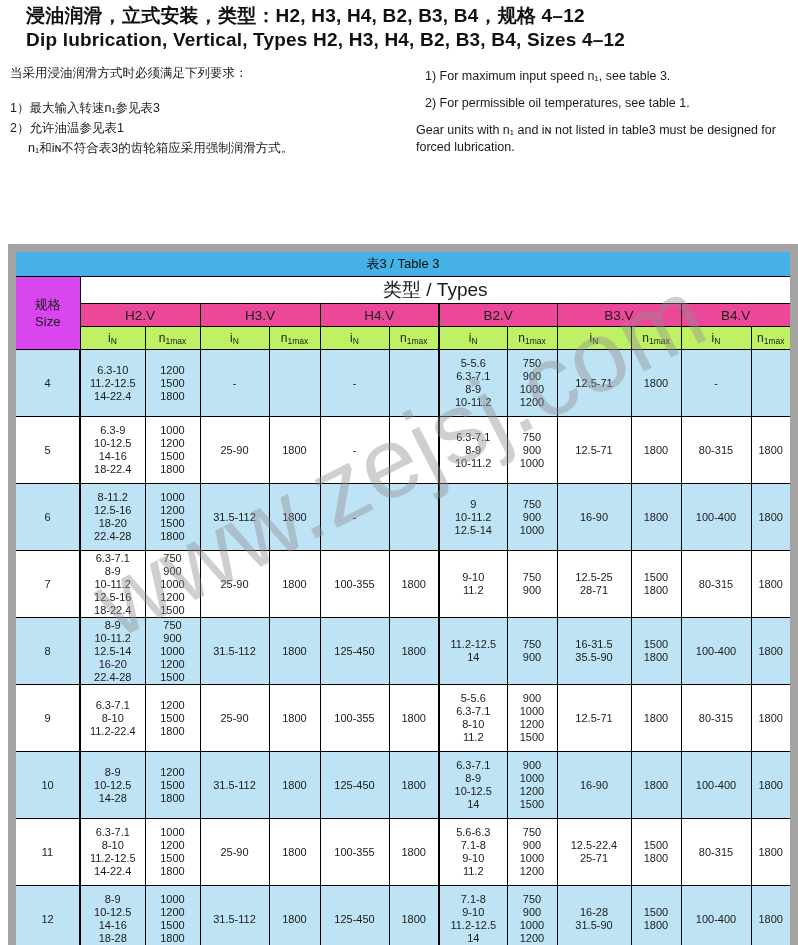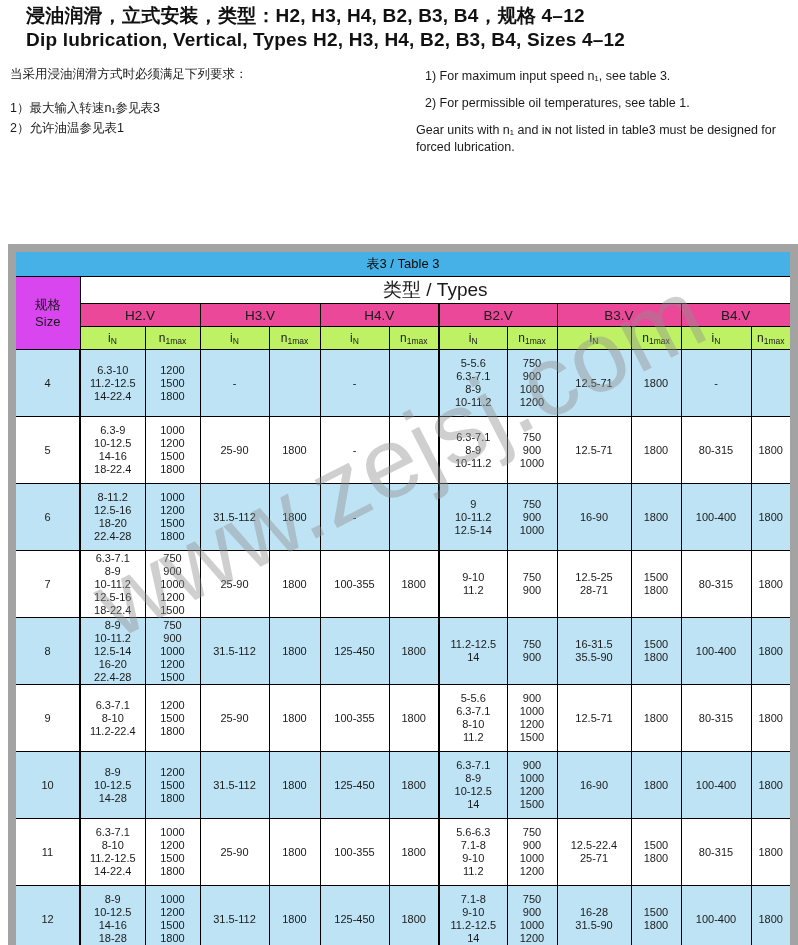--- a/index.html
+++ b/index.html
@@ -6,21 +6,21 @@
   body{width:798px;height:945px;position:relative;background:#fff;
        font-family:"Liberation Sans","DejaVu Sans",sans-serif;color:#1a1a1a;overflow:hidden;}
   .page{position:absolute;inset:0;}
 
   
   .titles{position:absolute;left:26px;top:4px;width:780px;}
   .title{font-size:19px;font-weight:bold;line-height:24px;letter-spacing:.2px;color:#111;}
 
   
   .intro-zh{position:absolute;left:10px;top:64px;width:396px;font-size:12.5px;line-height:20px;}
-  .intro-zh .lead{margin:0 0 14px 0;}
+  .intro-zh .lead{margin:0 0 14px 0;font-family:Liberation Mono, monospace;}
   .intro-zh .item{margin:0;}
   .intro-zh .note{margin:0;padding-left:18px;}
   .intro-en{position:absolute;left:415px;top:58px;width:372px;font-size:12.5px;line-height:17px;}
   .intro-en .lead{margin:0 0 28px 0;}
   .intro-en .item{margin:10px;}
   .intro-en .note{margin:1px;}
 
   
   #tbl{position:absolute;left:8px;top:244px;border-collapse:collapse;table-layout:fixed;
        border:8px solid #a3a3a3;z-index:1;}
@@ -52,20 +52,21 @@
 
   <div class="titles">
     <div class="title">浸油润滑，立式安装，类型：H2, H3, H4, B2, B3, B4，规格 4–12</div>
     <div class="title">Dip lubrication, Vertical,  Types H2, H3, H4, B2, B3, B4, Sizes 4–12</div>
   </div>
 
   <div class="intro-zh">
     <p class="lead">当采用浸油润滑方式时必须满足下列要求：</p>
     <p class="item">1）最大输入转速n₁参见表3</p>
     <p class="item">2）允许油温参见表1</p>
+    <p class="note">n₁和iɴ不符合表3的齿轮箱应采用强制润滑方式。</p>
   </div>
 
   <div class="intro-en">
     <p class="item">1) For maximum input speed n₁, see table 3.</p>
     <p class="item">2) For permissible oil temperatures, see table 1.</p>
     <p class="note">Gear units with n₁ and iɴ not listed in table3 must be designed for forced lubrication.</p>
   </div>
 
   <table id="tbl">
     <colgroup>

